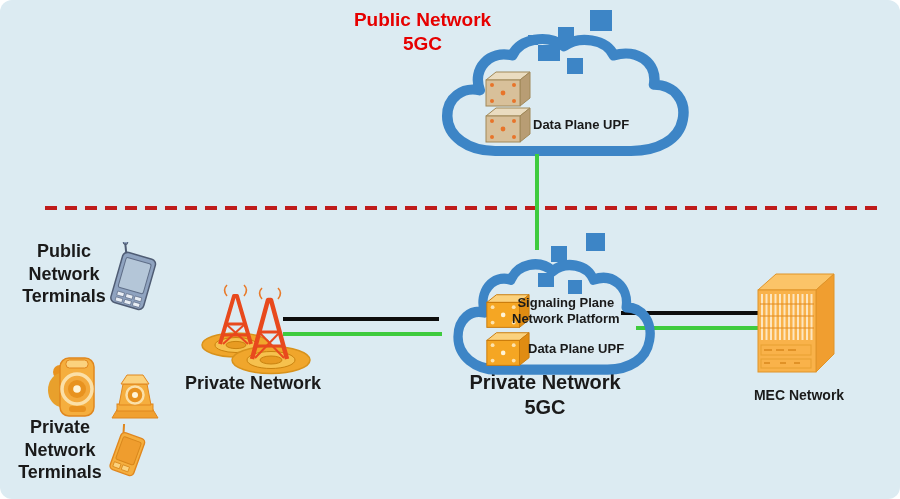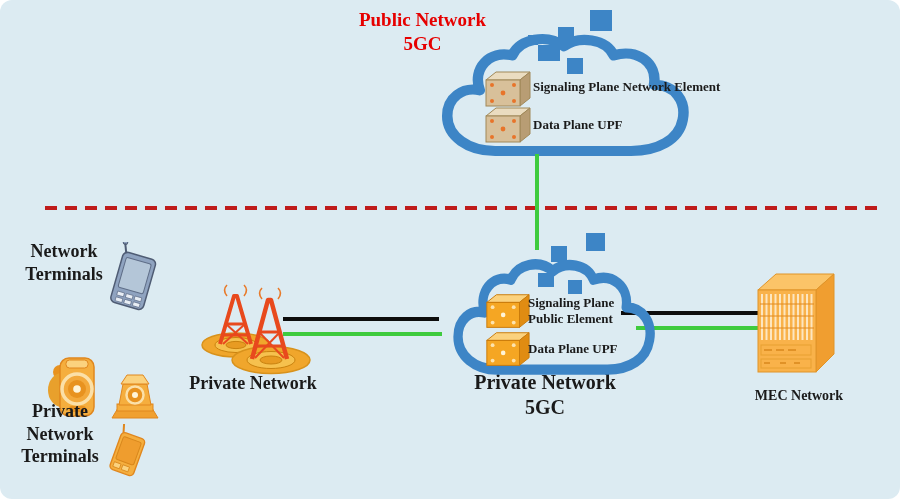--- a/index.html
+++ b/index.html
@@ -1,19 +1,19 @@
 <!DOCTYPE html>
 <html><head>
 <meta charset="utf-8">
 <style>
   html,body{margin:0;padding:0;background:#ffffff;}
   #stage{
     position:relative;width:900px;height:499px;overflow:hidden;
     background:#dcebf2;border-radius:12px;
-    font-family:Liberation Serif, serif;font-weight:700;color:#1a1a1a;
+    font-family:Liberation Sans, sans-serif;font-weight:700;color:#1a1a1a;
   }
   .abs{position:absolute;}
   .lbl{text-align:center;line-height:1.25;}
   .sq{position:absolute;background:#3d85c6;}
   .hline{position:absolute;height:4px;}
   .black{background:#0d0d0d;}
   .green{background:#3ecb3e;}
   .cloud-lbl{font-size:13px;line-height:1.2;white-space:nowrap;}
   #sep{
     position:absolute;left:45px;top:206px;width:836px;height:4px;
@@ -53,35 +53,35 @@
   <svg class="abs" style="left:482px;top:70px;z-index:5;" width="50" height="40" viewBox="0 0 50 40">
     <polygon points="4,10 38,10 48,2 14,2" fill="#eadcc0" stroke="#a08858"></polygon>
     <polygon points="38,10 48,2 48,28 38,36" fill="#b89d74" stroke="#a08858"></polygon>
     <rect x="4" y="10" width="34" height="26" fill="#d8c09a" stroke="#a08858"></rect>
     <circle cx="10" cy="15" r="2" fill="#e8742a"></circle>
       <circle cx="32" cy="15" r="2" fill="#e8742a"></circle>
     <circle cx="21" cy="23" r="2.4" fill="#e8742a"></circle>
     <circle cx="10" cy="31" r="2" fill="#e8742a"></circle>
       <circle cx="32" cy="31" r="2" fill="#e8742a"></circle>
   </svg>
-  <div class="abs cloud-lbl" style="left:533px;top:79px;z-index:5;">Signaling Plane Network Element</div>
 
   <svg class="abs" style="left:482px;top:106px;z-index:5;" width="50" height="40" viewBox="0 0 50 40">
     <polygon points="4,10 38,10 48,2 14,2" fill="#eadcc0" stroke="#a08858"></polygon>
     <polygon points="38,10 48,2 48,28 38,36" fill="#b89d74" stroke="#a08858"></polygon>
     <rect x="4" y="10" width="34" height="26" fill="#d8c09a" stroke="#a08858"></rect>
     <circle cx="10" cy="15" r="2" fill="#e8742a"></circle>
       <circle cx="32" cy="15" r="2" fill="#e8742a"></circle>
     <circle cx="21" cy="23" r="2.4" fill="#e8742a"></circle>
     <circle cx="10" cy="31" r="2" fill="#e8742a"></circle>
       <circle cx="32" cy="31" r="2" fill="#e8742a"></circle>
   </svg>
   <div class="abs cloud-lbl" style="left:533px;top:117px;z-index:5;">Data Plane UPF</div>
 
   <div class="abs lbl" style="left:8px;top:240px;width:112px;font-size:18px;">
+    <div>Public</div>
     <div>Network</div>
     <div>Terminals</div>
   </div>
 
   <svg class="abs" style="left:103px;top:242px;" width="62" height="72" viewBox="0 0 62 72">
     <g transform="rotate(16 31 36)">
       <circle cx="13" cy="4" r="2.2" fill="#8fa3c0" stroke="#4f5c74"></circle>
       <line x1="13" y1="5" x2="17" y2="15" stroke="#4f5c74" stroke-width="2"></line>
       <rect x="14" y="13" width="34" height="52" rx="5" fill="#8fa3c0" stroke="#4f5c74" stroke-width="1.5"></rect>
       <rect x="18" y="18" width="26" height="31" rx="2" fill="#b4c6d8" stroke="#5f6e88"></rect>
@@ -135,23 +135,23 @@
   <svg class="abs" style="left:483px;top:292px;z-index:5;" width="48" height="40" viewBox="0 0 50 40">
     <polygon points="4,10 38,10 48,2 14,2" fill="#fbd27e" stroke="#c97a0a"></polygon>
     <polygon points="38,10 48,2 48,28 38,36" fill="#e08c12" stroke="#c97a0a"></polygon>
     <rect x="4" y="10" width="34" height="26" fill="#f5a623" stroke="#c97a0a"></rect>
     <circle cx="10" cy="15" r="2" fill="#fde3ae"></circle>
       <circle cx="32" cy="15" r="2" fill="#fde3ae"></circle>
     <circle cx="21" cy="23" r="2.4" fill="#fff4d8"></circle>
     <circle cx="10" cy="31" r="2" fill="#fde3ae"></circle>
       <circle cx="32" cy="31" r="2" fill="#fde3ae"></circle>
   </svg>
-  <div class="abs cloud-lbl" style="left:528px;top:295px;z-index:5;">
+  <div class="abs cloud-lbl" style="left:512px;top:295px;z-index:5;text-align:center;">
     <div>Signaling Plane</div>
-    <div>Public Element</div>
+    <div>Network Platform</div>
   </div>
 
   <svg class="abs" style="left:483px;top:330px;z-index:5;" width="48" height="40" viewBox="0 0 50 40">
     <polygon points="4,10 38,10 48,2 14,2" fill="#fbd27e" stroke="#c97a0a"></polygon>
     <polygon points="38,10 48,2 48,28 38,36" fill="#e08c12" stroke="#c97a0a"></polygon>
     <rect x="4" y="10" width="34" height="26" fill="#f5a623" stroke="#c97a0a"></rect>
     <circle cx="10" cy="15" r="2" fill="#fde3ae"></circle>
       <circle cx="32" cy="15" r="2" fill="#fde3ae"></circle>
     <circle cx="21" cy="23" r="2.4" fill="#fff4d8"></circle>
     <circle cx="10" cy="31" r="2" fill="#fde3ae"></circle>
@@ -227,19 +227,19 @@
   <svg class="abs" style="left:104px;top:424px;" width="50" height="54" viewBox="0 0 50 54">
     <g transform="rotate(20 25 27)">
       <line x1="11" y1="3" x2="14" y2="13" stroke="#e0871e" stroke-width="2"></line>
       <rect x="12" y="11" width="25" height="39" rx="4" fill="#f5ae3e" stroke="#e0871e" stroke-width="1.4"></rect>
       <rect x="15" y="15" width="19" height="24" rx="2" fill="#ef9d2e" stroke="#d8871c"></rect>
       <rect x="15" y="42" width="7" height="5" fill="#fbd27e" stroke="#d8871c" stroke-width="0.8"></rect>
       <rect x="24" y="42" width="7" height="5" fill="#fbd27e" stroke="#d8871c" stroke-width="0.8"></rect>
     </g>
   </svg>
 
-  <div class="abs lbl" style="left:4px;top:400px;width:112px;font-size:18px;">
+  <div class="abs lbl" style="left:4px;top:416px;width:112px;font-size:18px;">
     <div>Private</div>
     <div>Network</div>
     <div>Terminals</div>
   </div>
 
 </div>
 
 </body></html>

